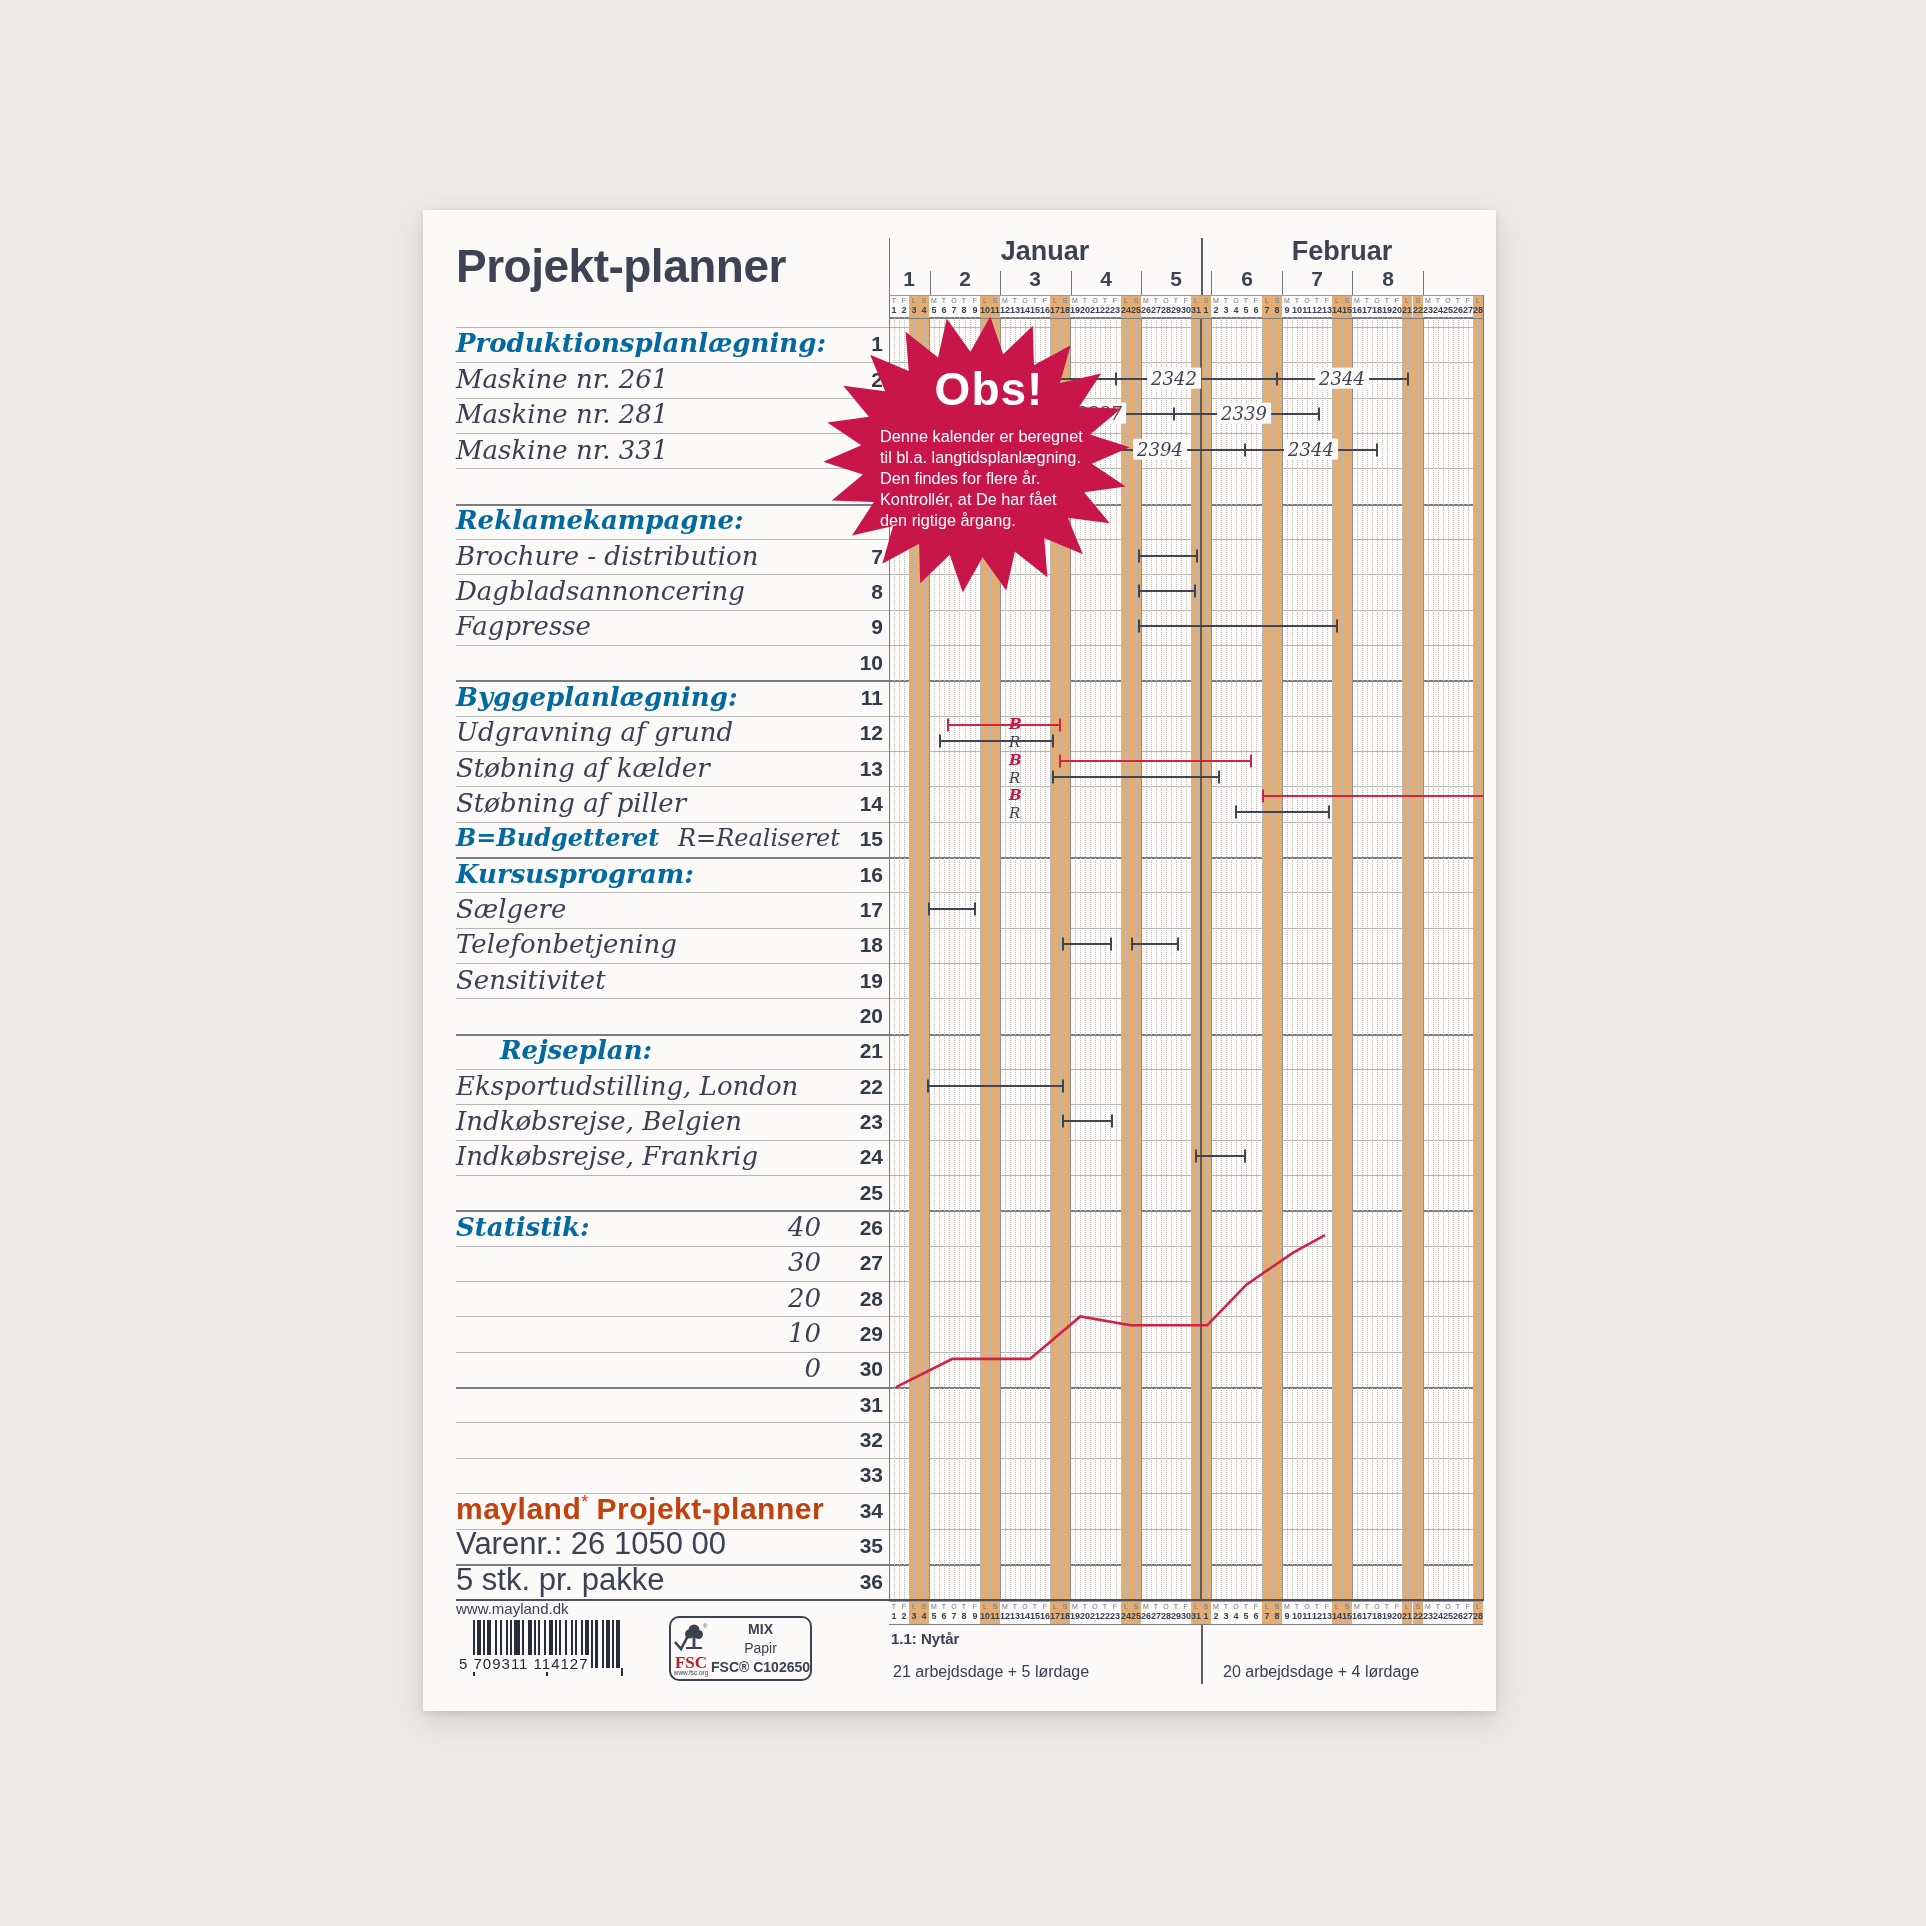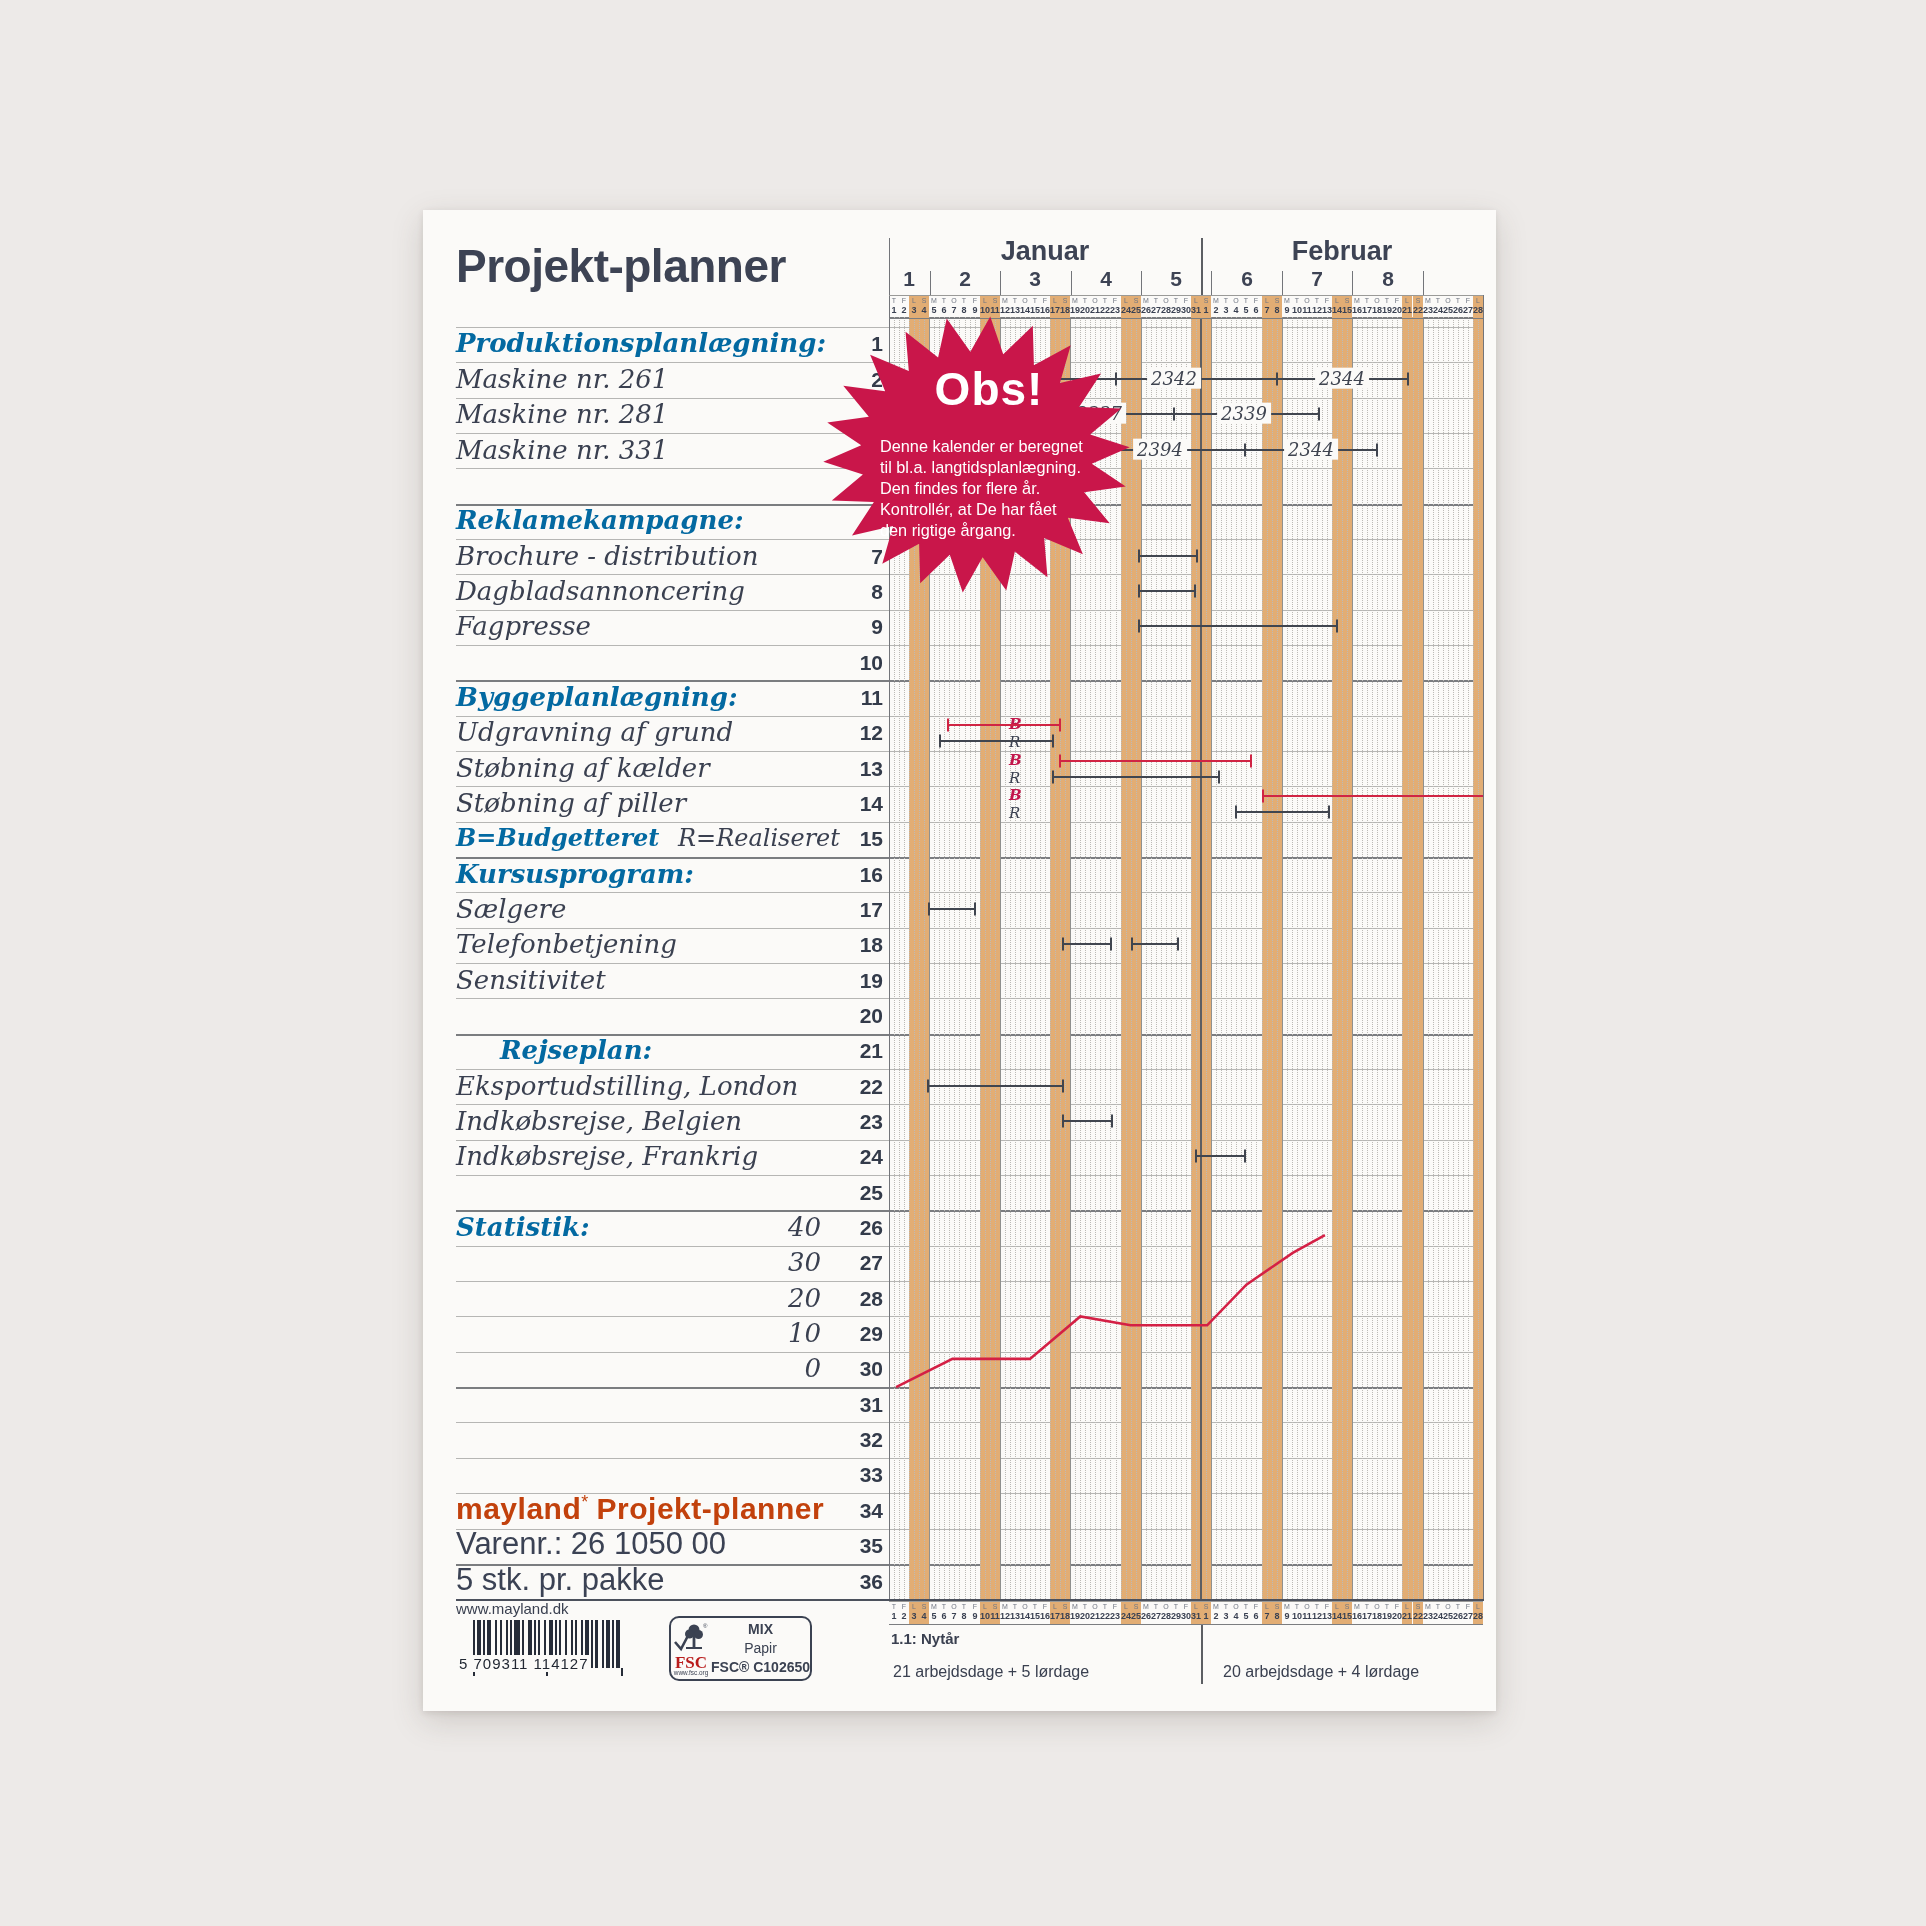--- a/index.html
+++ b/index.html
@@ -37,21 +37,21 @@
   .gline{position:absolute;height:2px;}
   .gtick{position:absolute;width:2px;height:13px;transform:translate(-1px,-50%);}
   .glabel{position:absolute;font-family:"DejaVu Serif", serif;font-style:italic;font-size:18px;color:#3f4450;
           background:#fbfaf8;padding:0 4px;transform:translate(-50%,-54%);white-space:nowrap;}
   .note{position:absolute;font-size:16px;color:#3a4050;}
   .brand{font-size:30px;color:#c2410c;white-space:nowrap;text-align:center;}
   .brand b{letter-spacing:0.5px;}
   .plainrow{font-size:31px;color:#3b4254;white-space:nowrap;}
   .obs-text{position:absolute;color:#fff;}
   .obs-title{font-size:46px;font-weight:bold;letter-spacing:1px;}
-  .obs-lines{font-size:16.3px;line-height:21px;margin-top:20px;}
+  .obs-lines{font-size:16.3px;line-height:21px;margin-top:10px;}
   .fscbox{position:absolute;border:2px solid #3b4252;border-radius:10px;display:flex;align-items:center;}
   .fsc-left{width:71px;text-align:center;}
   .fsc-right{flex:1;text-align:center;font-size:14px;color:#3b4252;line-height:19px;padding-right:8px;}
   .barcode-digits{position:absolute;font-size:15px;color:#222833;letter-spacing:1px;background:#fbfaf8;}
 </style>
 </head>
 <body>
 
 <div class="stage">
   <div class="paper">

